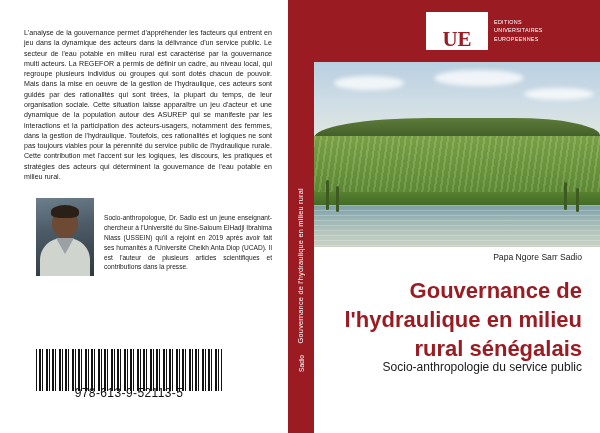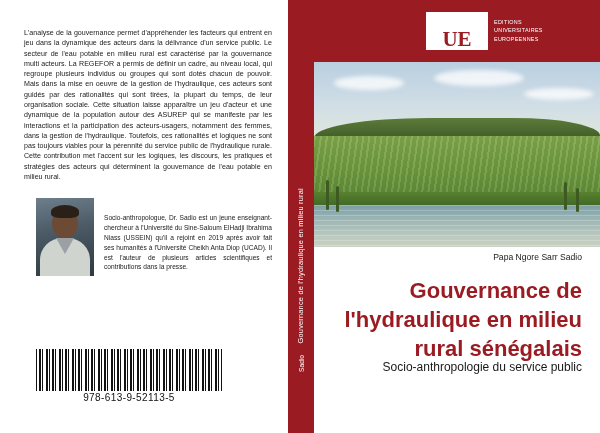--- a/index.html
+++ b/index.html
@@ -112,24 +112,24 @@
     height: 42px;
     background-image: repeating-linear-gradient(to right,
       #111 0px, #111 1px, #fff 1px, #fff 3px,
       #111 3px, #111 5px, #fff 5px, #fff 6px,
       #111 6px, #111 7px, #fff 7px, #fff 10px,
       #111 10px, #111 12px, #fff 12px, #fff 13px);
   }
   .barcode-number {
     position: absolute;
     left: 0;
-    top: 43px;
+    top: 37px;
     width: 186px;
     text-align: center;
-    font-size: 10px;
+    font-size: 12px;
     letter-spacing: 0.4px;
     color: #111;
     font-family: "Liberation Sans", sans-serif;
   }
 
   
   .spine {
     position: absolute;
     left: 288px;
     top: 0;

